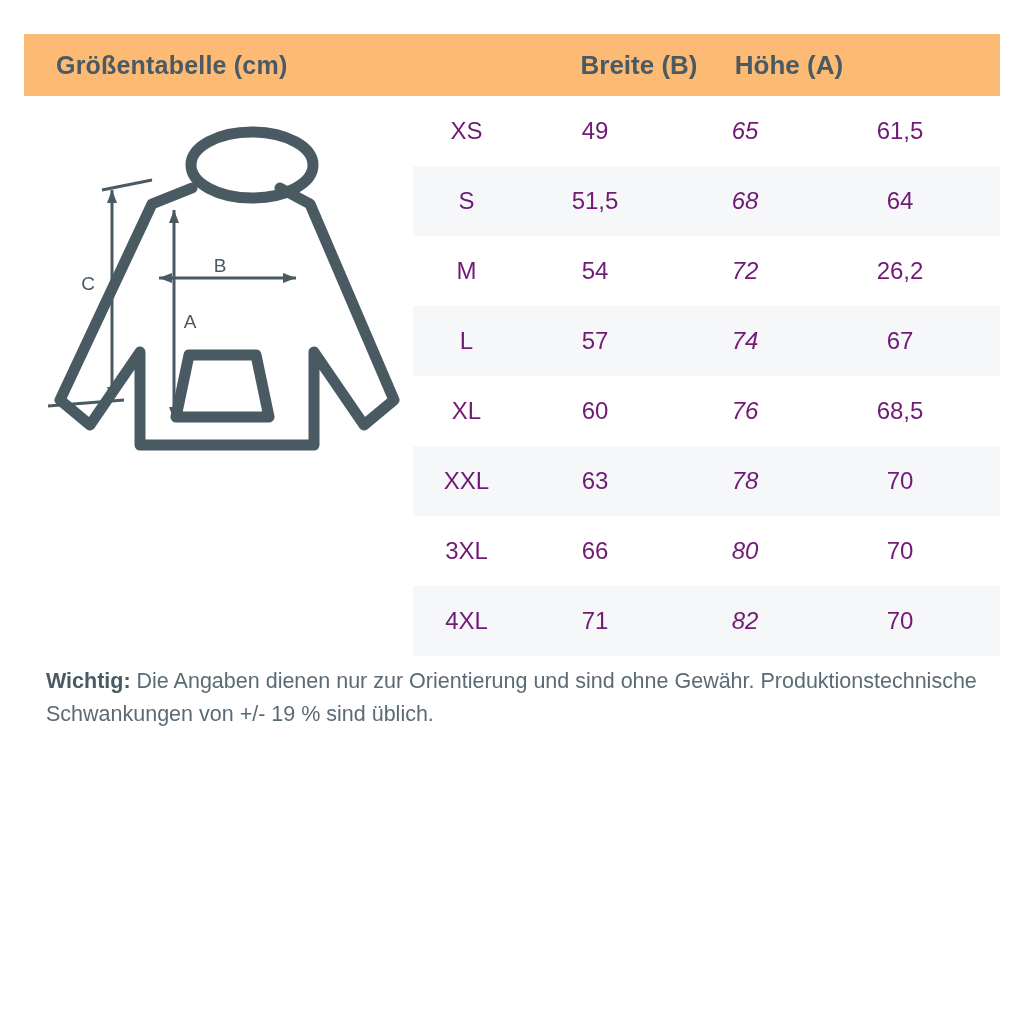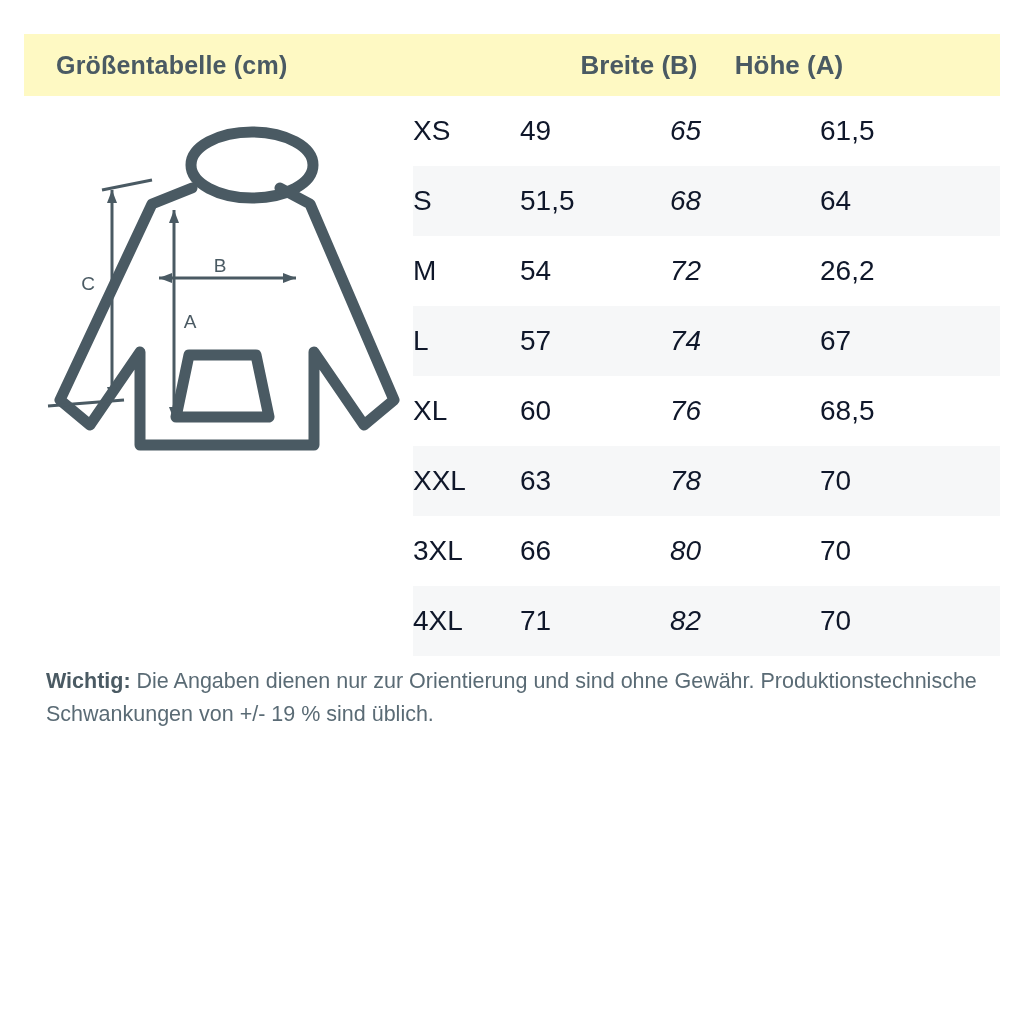--- a/index.html
+++ b/index.html
@@ -20,21 +20,21 @@
     height: 1024px;
   }
 
   
   .header-row {
     position: absolute;
     left: 24px;
     top: 34px;
     width: 976px;
     height: 62px;
-    background: #fef9c3;
+    background: #fdba74;
     display: flex;
     align-items: center;
   }
   .header-title {
     width: 430px;
     padding-left: 32px;
     box-sizing: border-box;
     font-size: 25px;
     font-weight: bold;
     color: #4a5a63;
@@ -58,23 +58,23 @@
     top: 96px;
     width: 587px;
   }
   .trow {
     display: flex;
     align-items: center;
     height: 70px;
   }
   .trow.alt { background: #f6f7f8; }
   .tcell {
-    text-align: left;
-    font-size: 28px;
-    color: #0f172a;
+    text-align: center;
+    font-size: 24px;
+    color: #701a75;
   }
   .c-size { width: 107px; }
   .c-b    { width: 150px; }
   .c-a    { width: 150px; font-style: italic; }
   .c-c    { width: 160px; }
 
   
   .illus {
     position: absolute;
     left: 24px;

